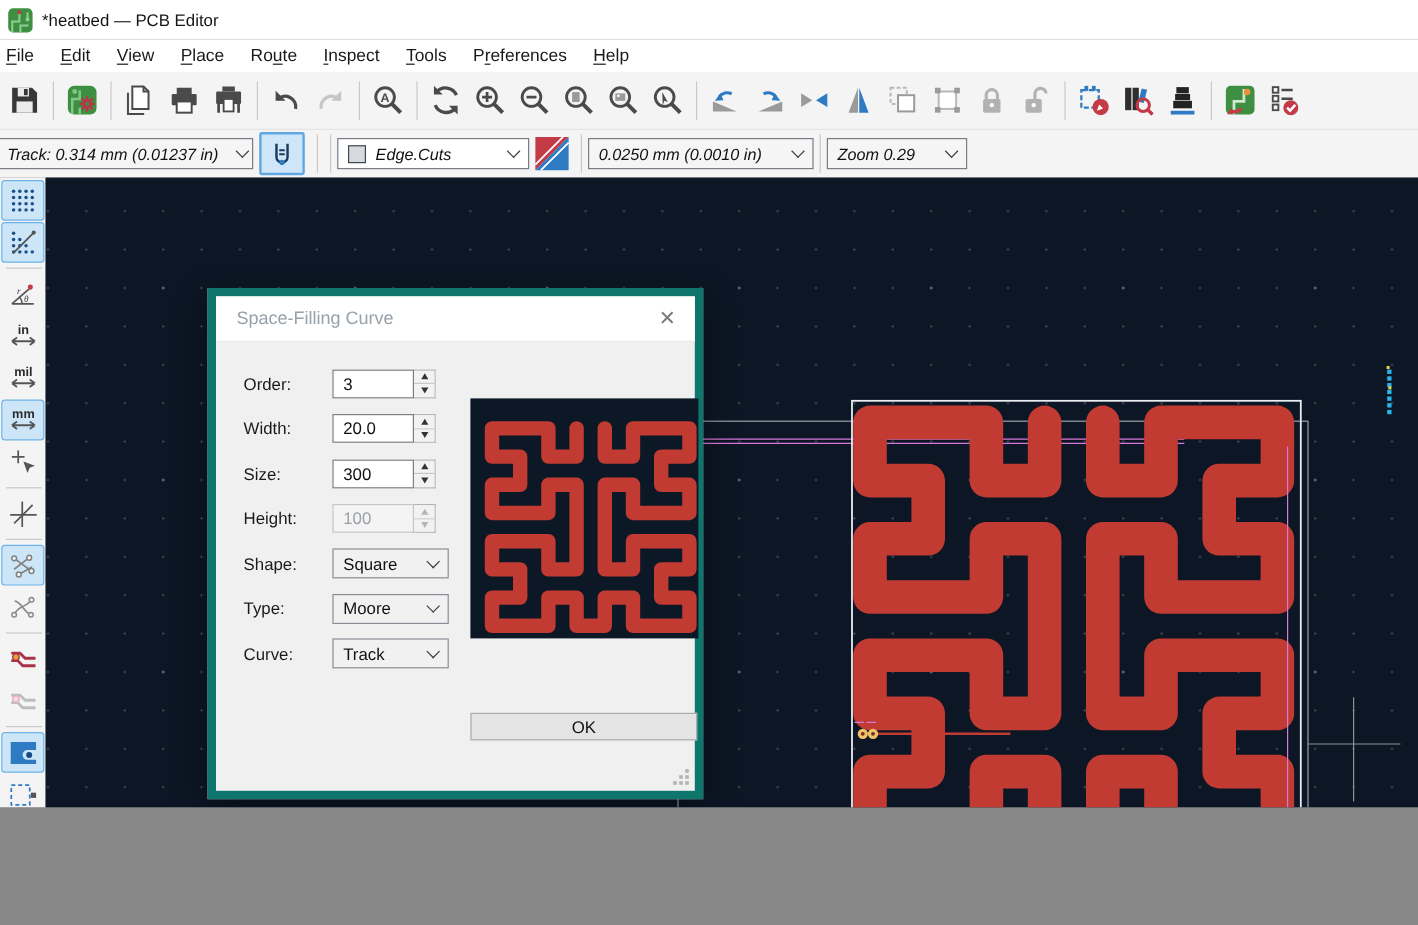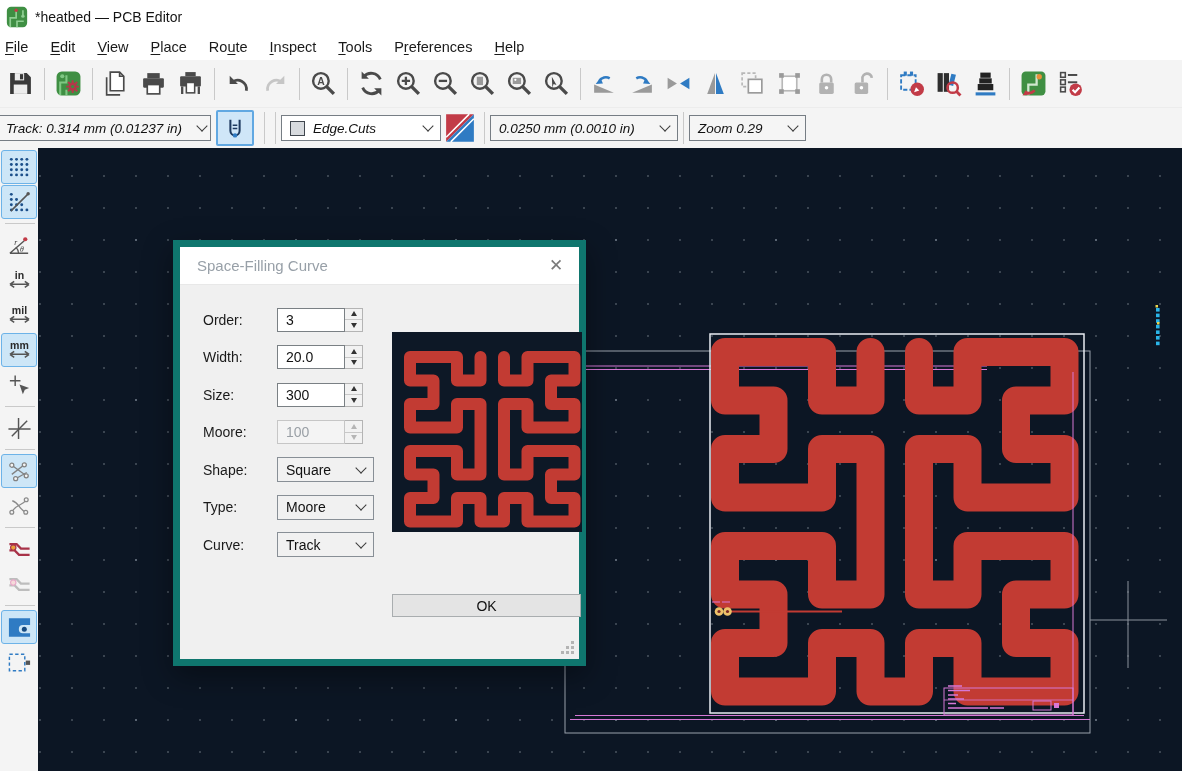--- a/index.html
+++ b/index.html
@@ -1,16 +1,16 @@
 <!DOCTYPE html>
 <html><head>
 <meta charset="utf-8">
 <style>
   html,body{margin:0;padding:0;background:#888;}
-  .app{position:relative;width:1182px;height:771px;overflow:hidden;background:#737373;
+  .app{position:relative;width:1182px;height:673px;overflow:hidden;background:#737373;
        font-family:"Liberation Sans",sans-serif;-webkit-font-smoothing:antialiased;}
   
   .titlebar{position:absolute;left:0;top:0;width:100%;height:33px;background:#fff;display:flex;align-items:center;}
   .app-icon{width:22px;height:22px;margin:0 7px 0 6px;flex:0 0 auto;}
   .title-text{font-size:14px;color:#141414;}
   
   .menubar{position:absolute;left:-6px;top:33px;width:1200px;height:27px;background:#fff;display:flex;align-items:center;}
   .menu-item{padding:0 11px;font-size:14.5px;color:#1a1a1a;cursor:default;}
   .menu-item u{text-decoration:underline;text-underline-offset:2px;}
   
@@ -551,21 +551,21 @@
               <div class="spin-up">
                 <span class="tri-up"></span>
               </div>
               <div class="spin-dn">
                 <span class="tri-dn"></span>
               </div>
             </div>
           </div>
         </div>
         <div class="dlg-row" style="top: 172.5px;">
-          <span class="dlg-label">Moore:</span>
+          <span class="dlg-label">Height:</span>
           <div class="spinbox disabled">
             <input readonly="" value="100" style="">
             <div class="spin-btns">
               <div class="spin-up">
                 <span class="tri-up"></span>
               </div>
               <div class="spin-dn">
                 <span class="tri-dn"></span>
               </div>
             </div>

